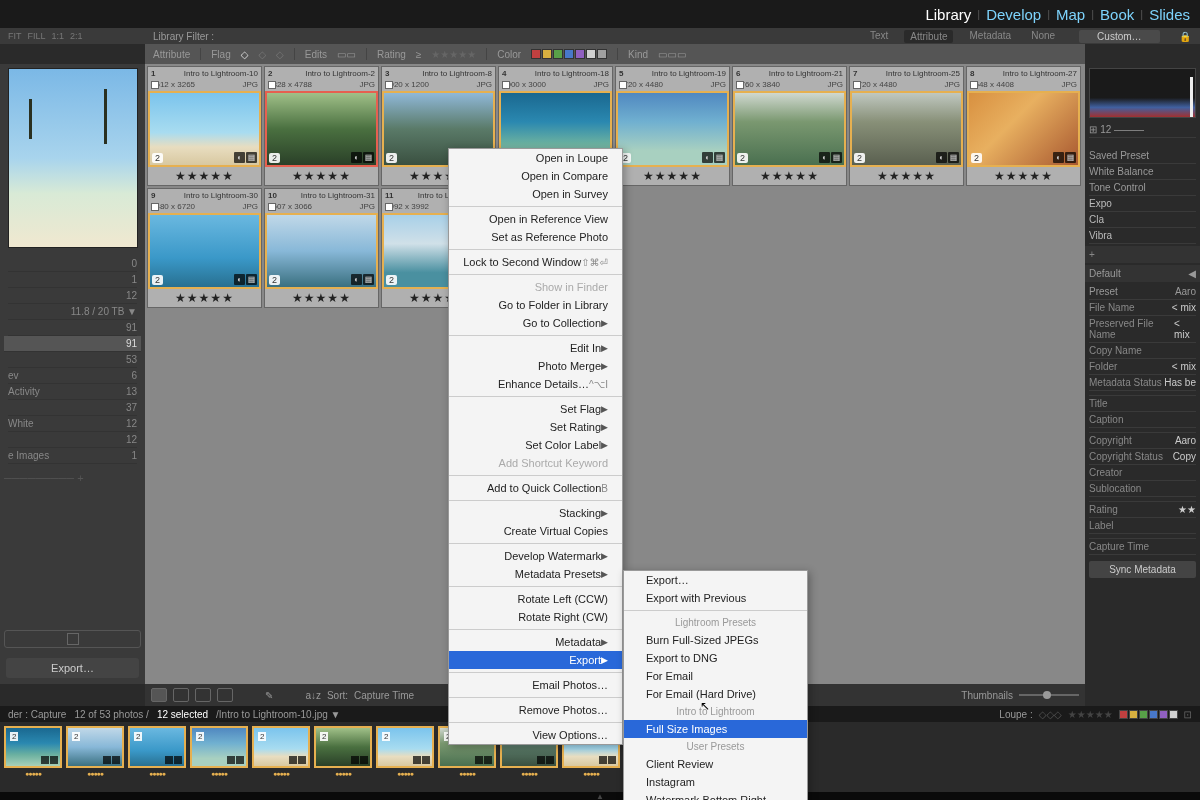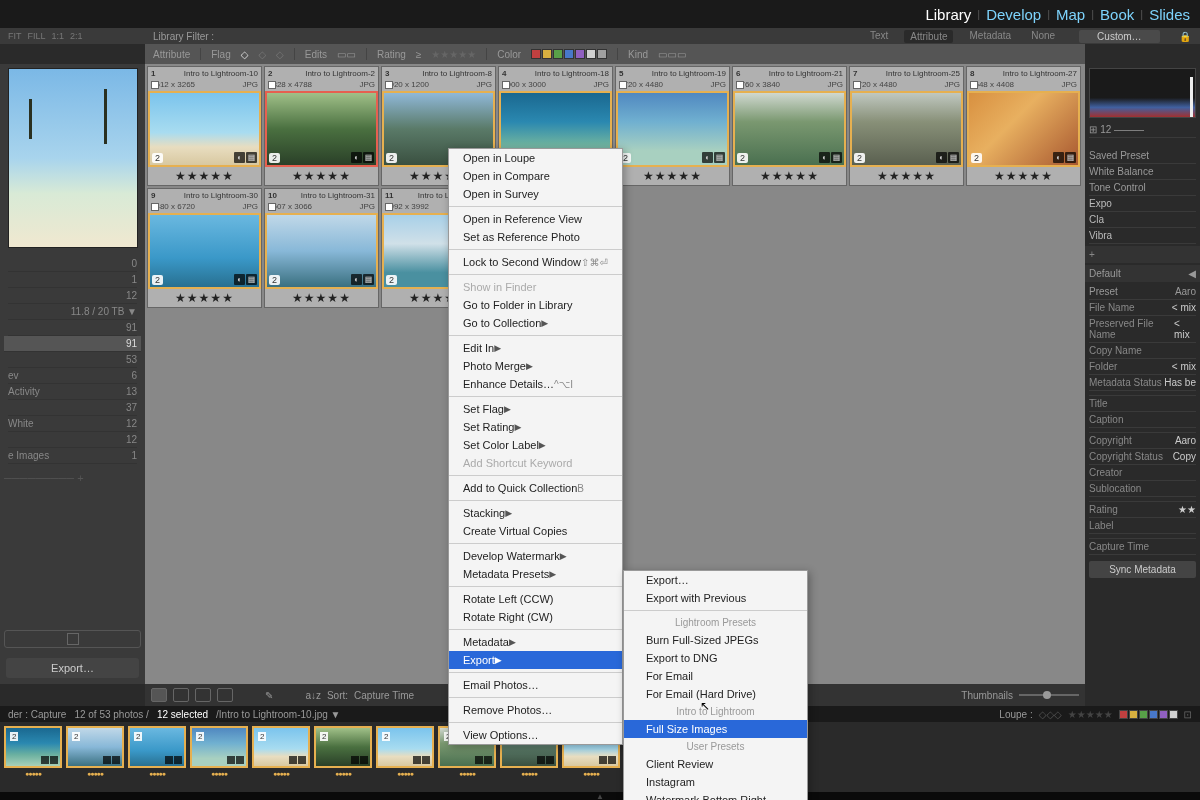--- a/index.html
+++ b/index.html
@@ -79,21 +79,21 @@
 .film-thumb { width: 100%; height: 42px; border: 2px solid #e6b050; position: relative; }
 .film-idx { position: absolute; top: 2px; left: 2px; font-size: 9px; color: #888; background: #222; padding: 0 2px; }
 .film-dots { color: #e6b050; font-size: 7px; text-align: center; margin-top: 2px; letter-spacing: -1px; }
 .film-badge { position: absolute; top: 4px; left: 4px; background: rgba(255,255,255,0.9); font-size: 8px; padding: 0 2px; color: #333; }
 .film-ic { position: absolute; bottom: 2px; right: 2px; display: flex; gap:1px;}
 .film-ic span { width:8px; height:8px; background: rgba(0,0,0,0.7); display:block;}
 
 .bottom-bar { height: 10px; background: #0a0a0a; }
 
 .context-menu { position: absolute; top: 148px; left: 448px; width: 175px; background: #f4f4f4; border: 1px solid #999; box-shadow: 2px 2px 8px rgba(0,0,0,0.3); font-size: 11px; color: #222; z-index: 100; }
-.cm-item { padding: 3px 14px; display: flex; justify-content: flex-start; align-items: center; }
+.cm-item { padding: 3px 14px; display: flex; justify-content: flex-end; align-items: center; }
 .cm-item.highlight { background: #2968d9; color: #fff; }
 .cm-item.disabled { color: #aaa; }
 .cm-sep { height: 1px; background: #ccc; margin: 3px 0; }
 .cm-arrow { font-size: 9px; color: #555; }
 .cm-item.highlight .cm-arrow { color: #fff; }
 .cm-short { font-size: 10px; color: #888; }
 
 .submenu { position: absolute; top: 570px; left: 623px; width: 185px; background: #f4f4f4; border: 1px solid #999; box-shadow: 2px 2px 8px rgba(0,0,0,0.3); font-size: 11px; color: #222; z-index: 101; }
 .sm-item { padding: 3px 14px 3px 22px; }
 .sm-item.highlight { background: #2968d9; color: #fff; }

